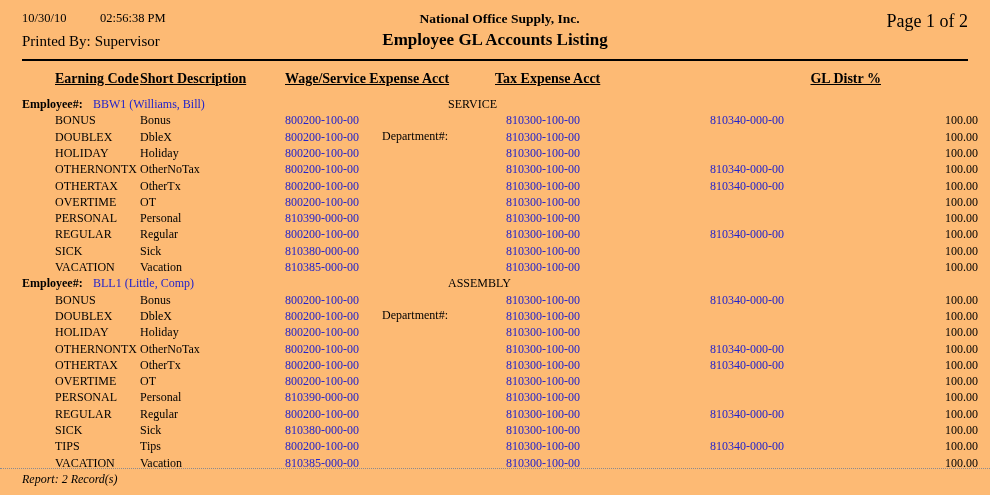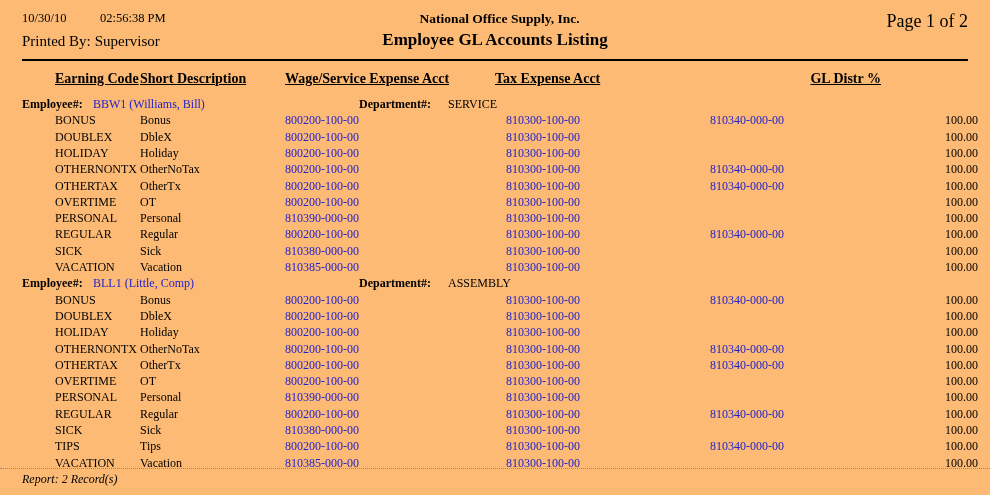--- a/index.html
+++ b/index.html
@@ -21,21 +21,21 @@
   
   .colhead{left:0;top:71px;width:893px;height:16px;font-size:14px;font-weight:bold;}
   .colhead span{position:absolute;top:0;white-space:nowrap;text-decoration:underline;}
   .ch0{left:55px;} .ch1{left:140px;} .ch2{left:285px;} .ch3{left:495px;} .ch4{left:710px;}
   .ch5{right:12px;text-align:right;}
   
   .grow,.drow{position:absolute;left:0;width:990px;height:16px;font-size:12px;}
   .grow span,.drow span{position:absolute;top:0;white-space:nowrap;}
   .g-label{left:22px;font-weight:bold;}
   .g-emp{left:93px;color:var(--link-blue);}
-  .g-dlabel{left:359px;font-weight:bold;}
+  .g-dlabel{left:382px;font-weight:normal;margin-top:32px;}
   .g-dept{left:448px;}
   .c0{left:55px;} .c1{left:140px;} .c2{left:285px;text-align:right;} .c3{left:506px;} .c4{left:710px;}
   .c5{right:12px;text-align:right;}
   .acct{color:var(--link-blue);}
   
   .rule-bottom{left:0;right:0;top:468px;border-top:1px dotted #8a8a90;height:0;}
   .f-summary{left:22px;top:472px;font-size:12px;font-style:italic;}
 </style>
 </head>
 <body>

